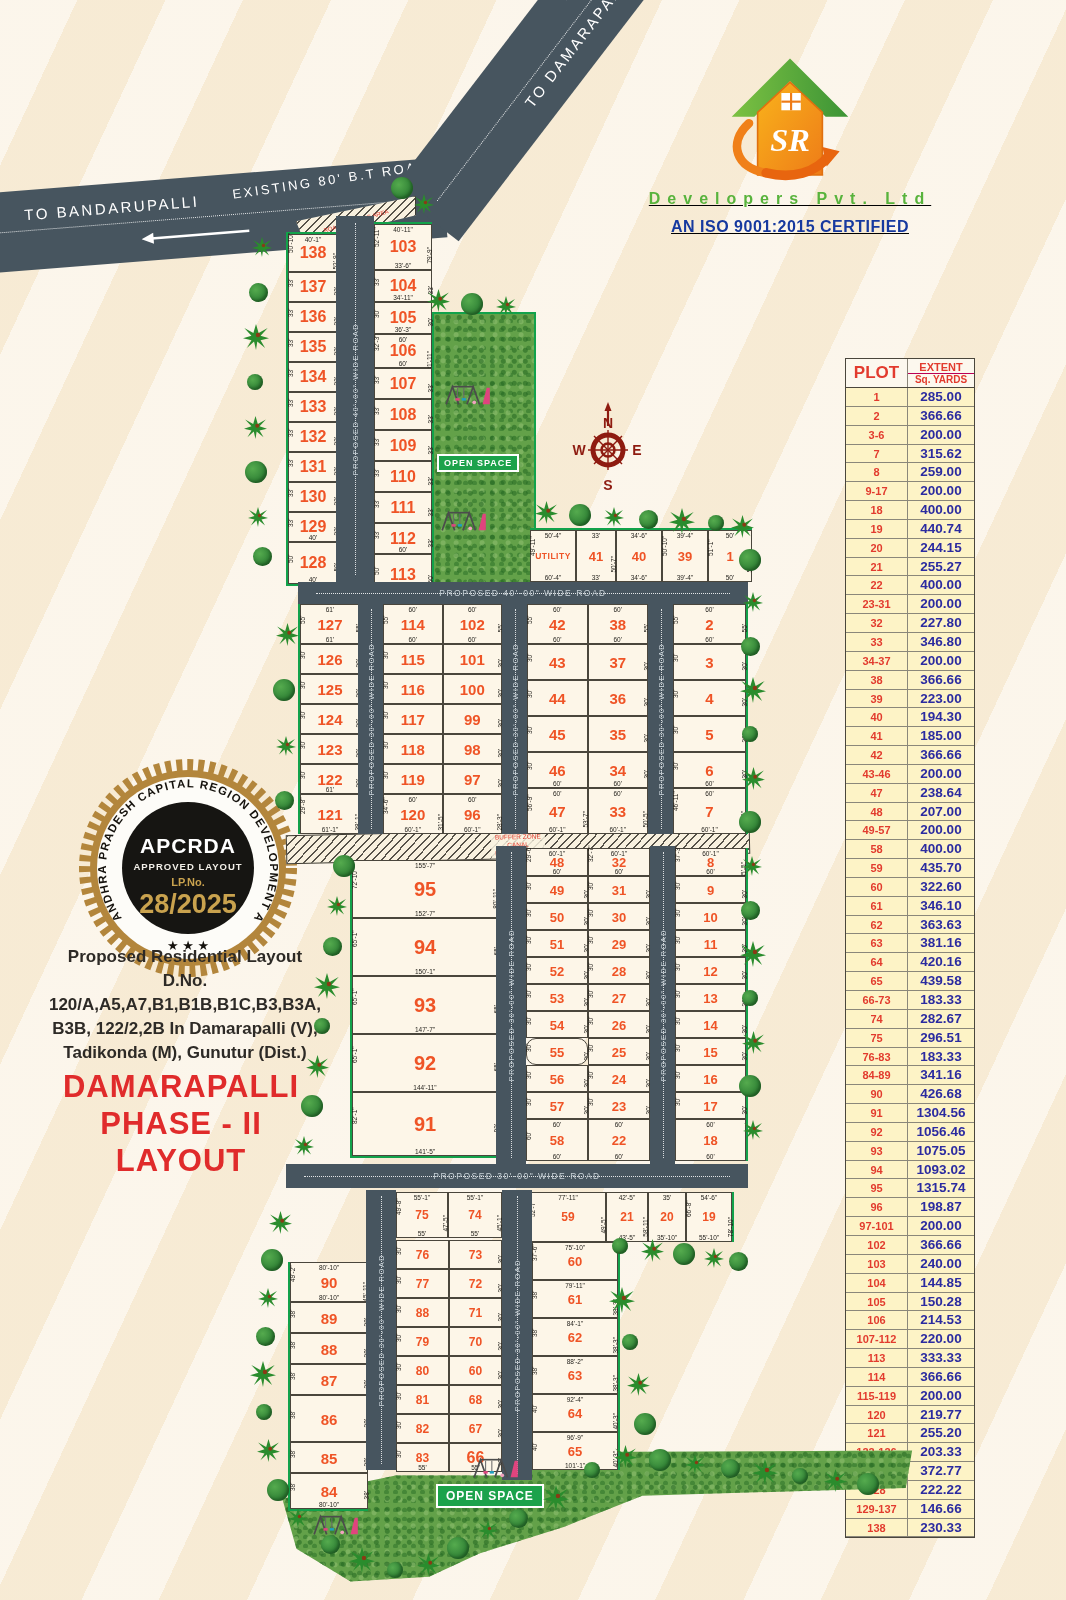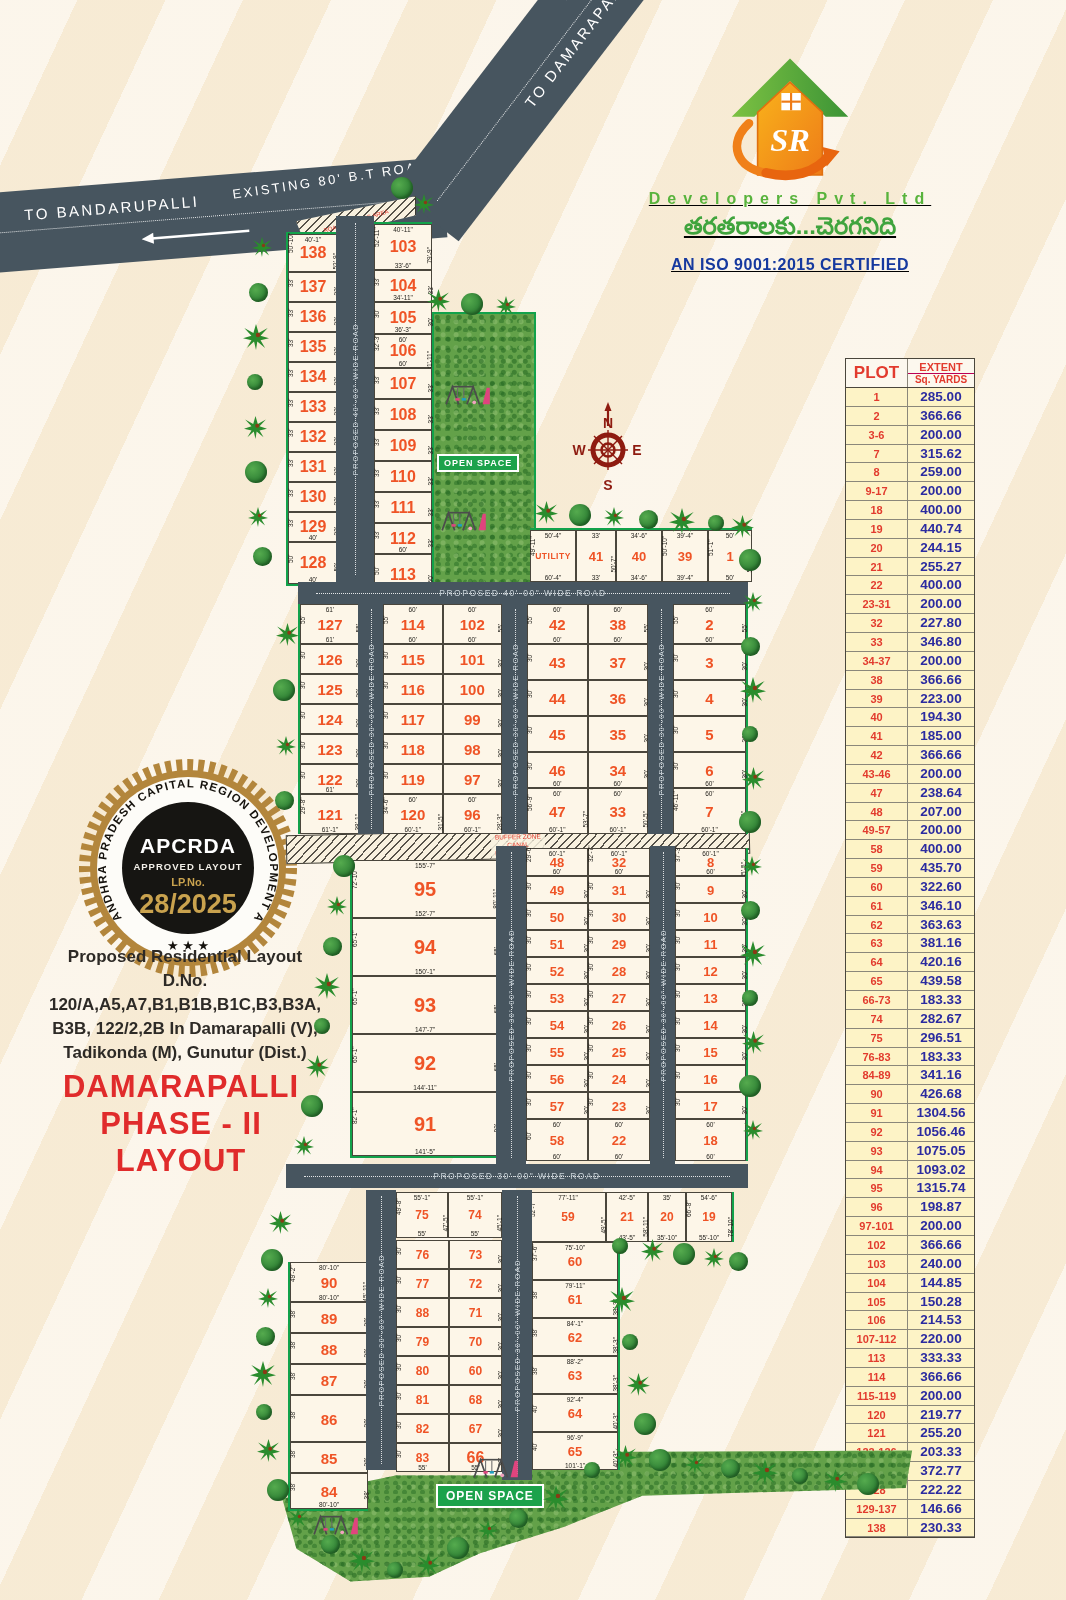--- a/index.html
+++ b/index.html
@@ -112,21 +112,20 @@
       <path d="M30 114 L30 56 L60 28 L90 56 L90 114 Z" fill="url(#hg)" stroke="#e0700f" stroke-width="1.5"></path>
       <rect x="52" y="38" width="18" height="16" fill="#fff"></rect>
       <line x1="61" y1="38" x2="61" y2="54" stroke="#ee7c18" stroke-width="2"></line>
       <line x1="52" y1="46" x2="70" y2="46" stroke="#ee7c18" stroke-width="2"></line>
       <text x="60" y="92" text-anchor="middle" font-family="Liberation Serif,serif" font-style="italic" font-weight="bold" font-size="30" fill="#fff">SR</text>
       <path d="M22 66 C2 84 10 108 38 112" fill="none" stroke="#f08019" stroke-width="8" stroke-linecap="round"></path>
       <path d="M38 112 C62 118 84 112 96 96" fill="none" stroke="#e8650f" stroke-width="9" stroke-linecap="round"></path>
       <polygon points="90,88 106,92 94,106" fill="#e8650f"></polygon>
     </svg>
     <div class="sub">Developers Pvt. Ltd</div>
-    <div class="tel">తరతరాలకు...చెరగనిది</div>
     <div class="iso">AN ISO 9001:2015 CERTIFIED</div>
   </div>
 
   <svg class="abs" style="left:78px;top:758px;" width="220" height="220" viewBox="0 0 220 220">
     <circle cx="110" cy="110" r="103" fill="none" stroke="#b3863c" stroke-width="12" stroke-dasharray="6 5"></circle>
     <circle cx="110" cy="110" r="98" fill="#b3863c"></circle>
     <circle cx="110" cy="110" r="91" fill="#fdfcf8"></circle>
     <circle cx="110" cy="110" r="66" fill="#161512"></circle>
     <defs>
         <path id="ringPath" d="M44,160 A82,82 0 1,1 176,160"></path>
@@ -775,21 +774,21 @@
         <div class="cell" style="height: 27px;">
           <span class="pn" style="font-size: 13px;">53</span>
           <span class="dl">30'</span>
           <span class="dr">30'</span>
         </div>
         <div class="cell" style="height: 27px;">
           <span class="pn" style="font-size: 13px;">54</span>
           <span class="dl">30'</span>
           <span class="dr">30'</span>
         </div>
-        <div class="cell" style="height: 27px;">
+        <div class="cell" style="height: 27px; border-radius: 10px;">
           <span class="pn" style="font-size: 13px;">55</span>
           <span class="dl">30'</span>
           <span class="dr">30'</span>
         </div>
         <div class="cell" style="height: 27px;">
           <span class="pn" style="font-size: 13px;">56</span>
           <span class="dl">30'</span>
           <span class="dr">30'</span>
         </div>
         <div class="cell" style="height: 27px;">

